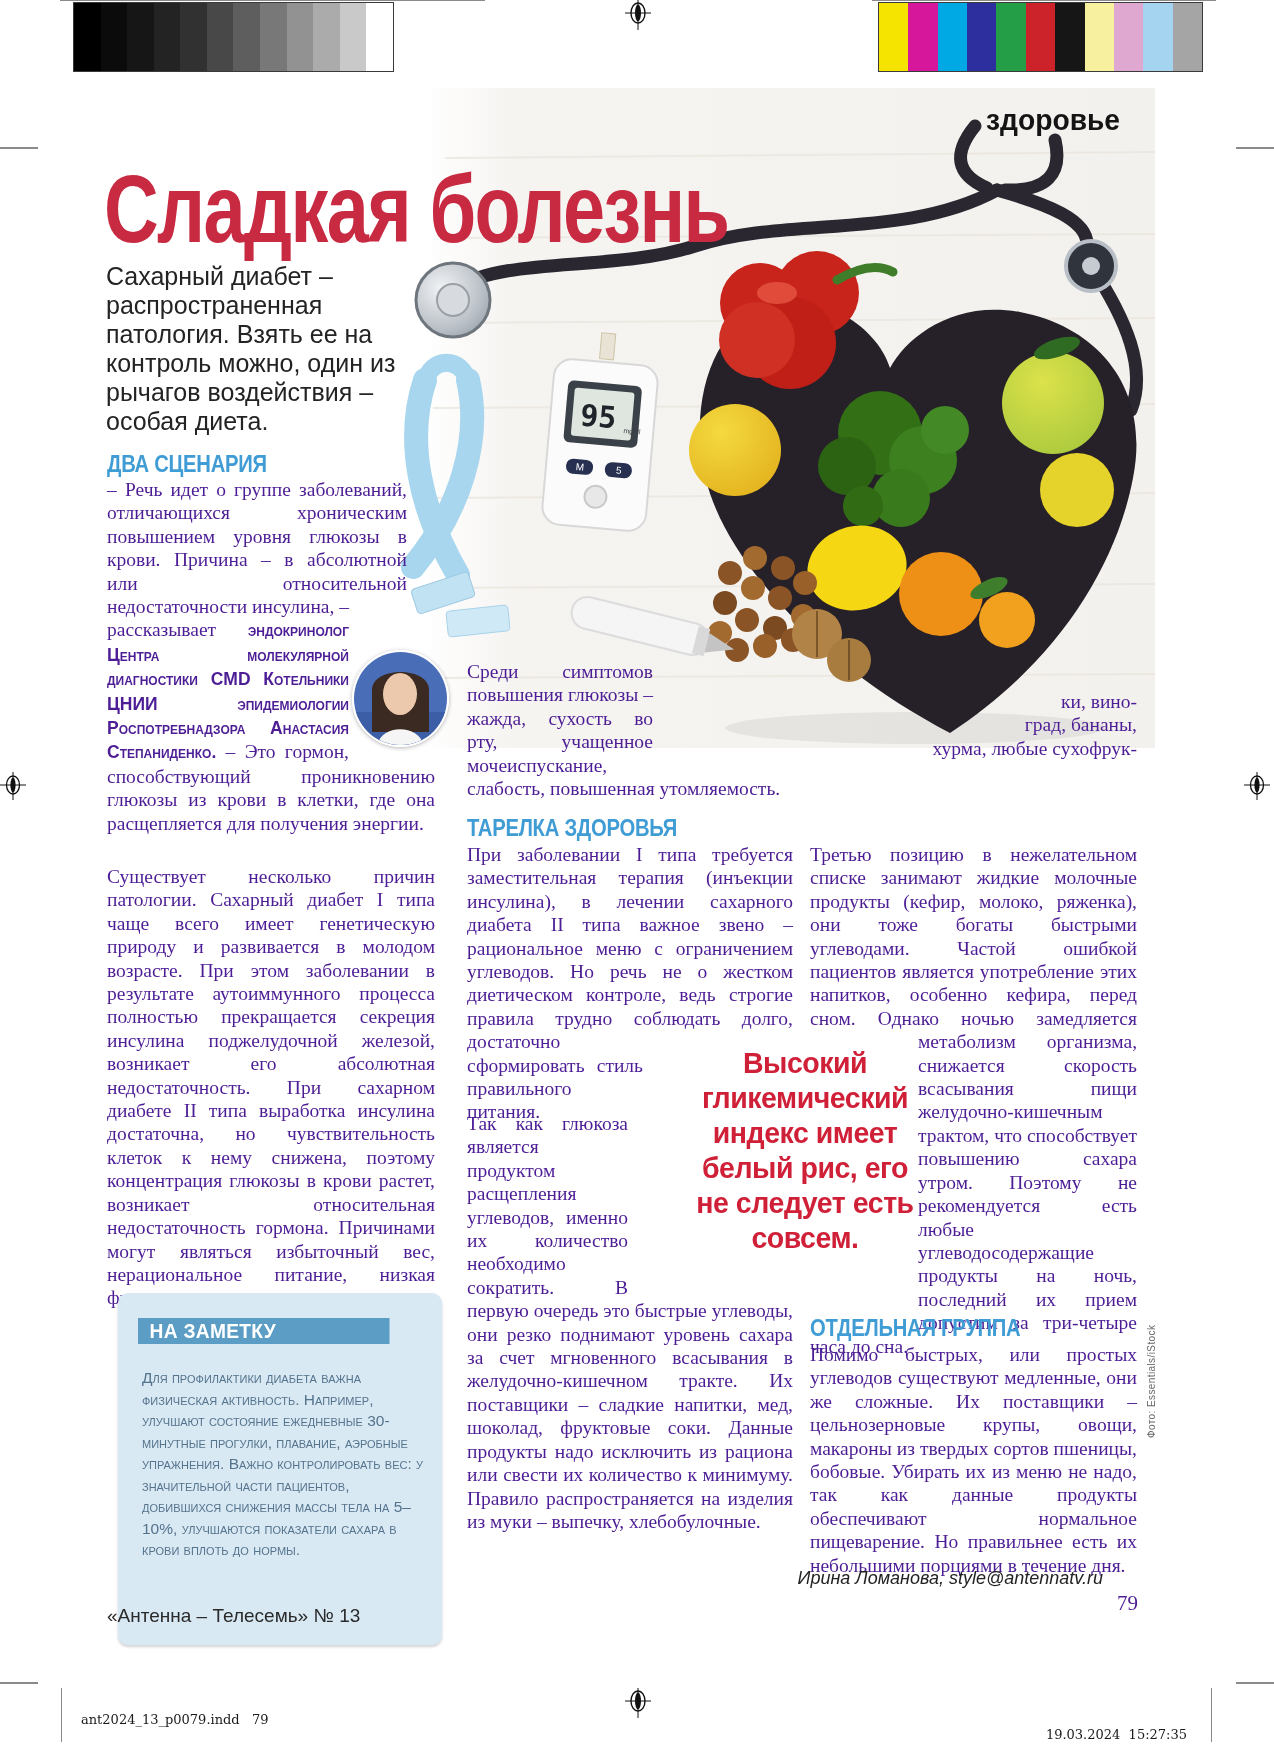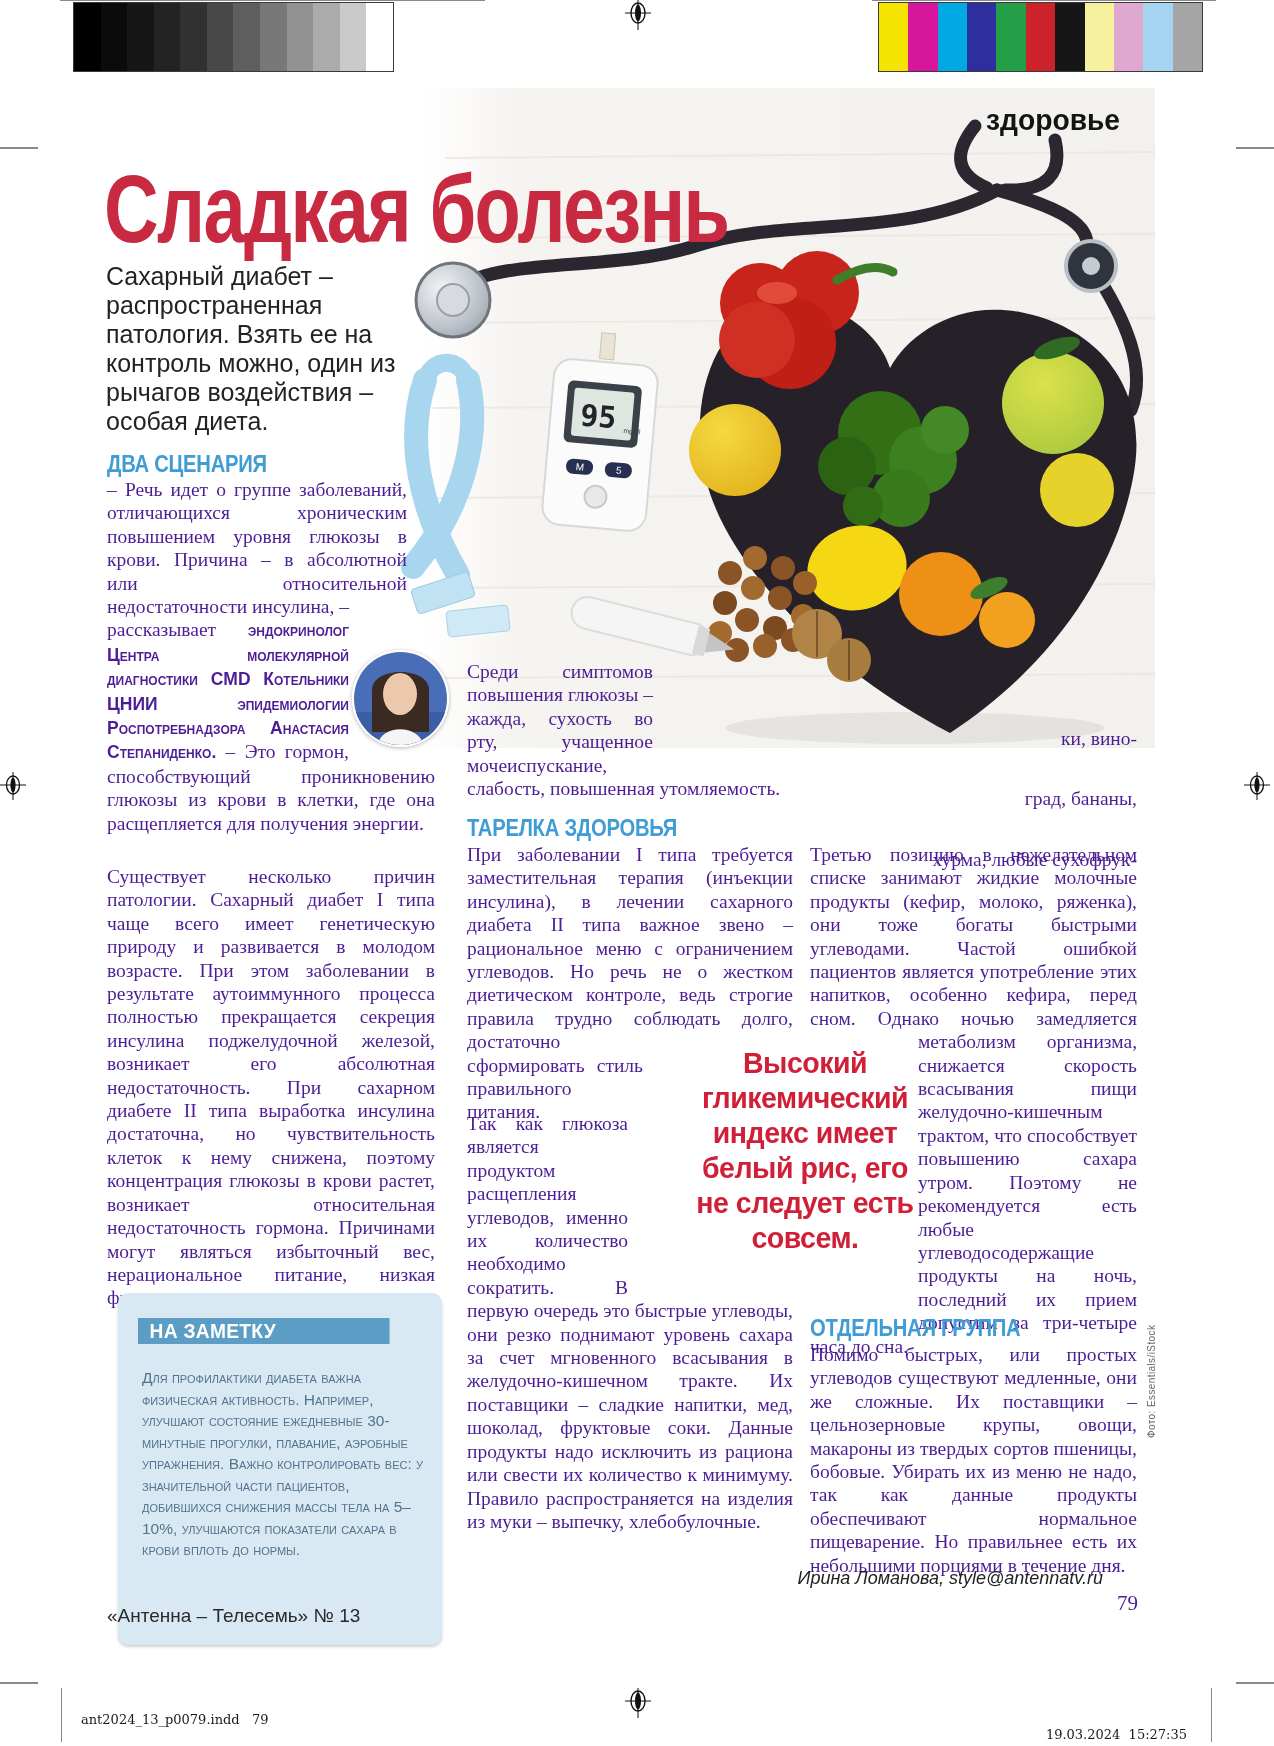--- a/index.html
+++ b/index.html
@@ -7,21 +7,21 @@
   .abs{position:absolute;}
   .ser{font-family:"Liberation Serif",serif;font-size:19.5px;line-height:23.4px;color:#4c1d95;text-align:justify;}
   .sans{font-family:"Liberation Sans",sans-serif;}
   .fr{float:right;}
   .fl{float:left;}
   .h-blue{font-family:"Liberation Sans",sans-serif;font-weight:700;font-size:23px;color:#3f9cd4;transform:scaleX(.88);transform-origin:left center;white-space:nowrap;letter-spacing:-.3px;}
   .expert{font-family:"Liberation Sans",sans-serif;font-weight:700;font-variant:small-caps;font-size:17.5px;}
   .bar{display:flex;border:1px solid #3a3a3a;box-sizing:border-box;}
   .bar>div{flex:1;}
   .regline{background:#8a8a8a;}
-  .wrapline{text-align:right;white-space:nowrap;margin-top:37px;}
+  .wrapline{text-align:right;white-space:nowrap;}
   .quote{font-family:"Liberation Sans",sans-serif;font-weight:700;color:#d02038;font-size:30px;line-height:35px;text-align:center;letter-spacing:-.5px;transform:scaleX(.95);transform-origin:center top;}
   .notebox{background:#d9e9f4;border-radius:10px;box-shadow:0 2px 3px rgba(0,0,0,.18);}
   .notebar{background:#5b9dc4;color:#ffffff;font-family:"Liberation Sans",sans-serif;font-weight:700;font-size:20px;line-height:26px;padding:0 0 0 12px;font-variant:small-caps;letter-spacing:.3px;transform:scaleX(.96);transform-origin:left center;}
   .notetext{font-family:"Liberation Sans",sans-serif;font-variant:small-caps;font-size:15.5px;line-height:21.5px;color:#54738c;text-align:left;}
   .slug{font-family:"DejaVu Serif",serif;font-size:13px;color:#1a1a1a;white-space:pre;}
   svg{display:block;}
 </style>
 </head>
 <body>
 

